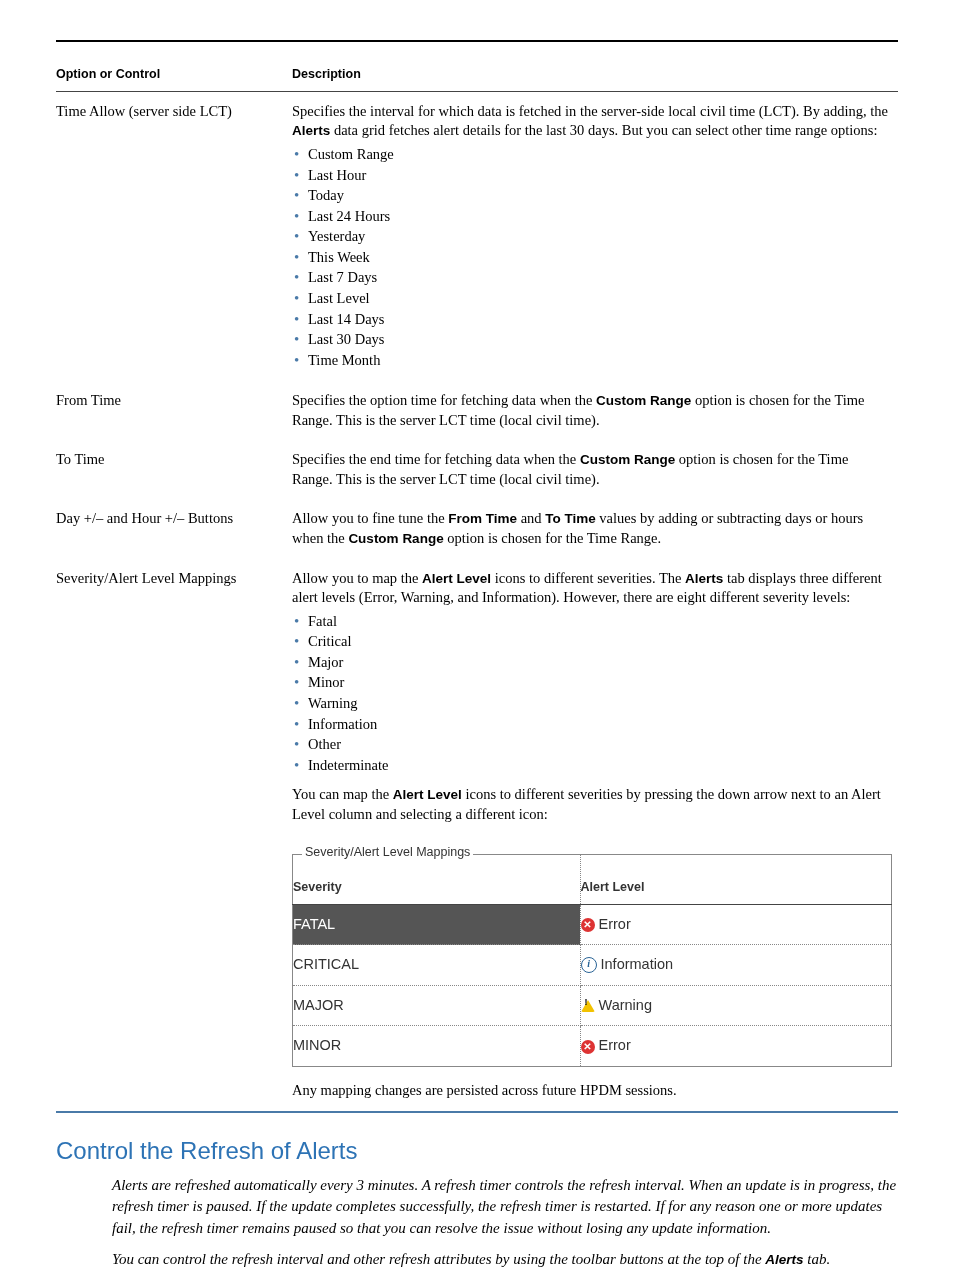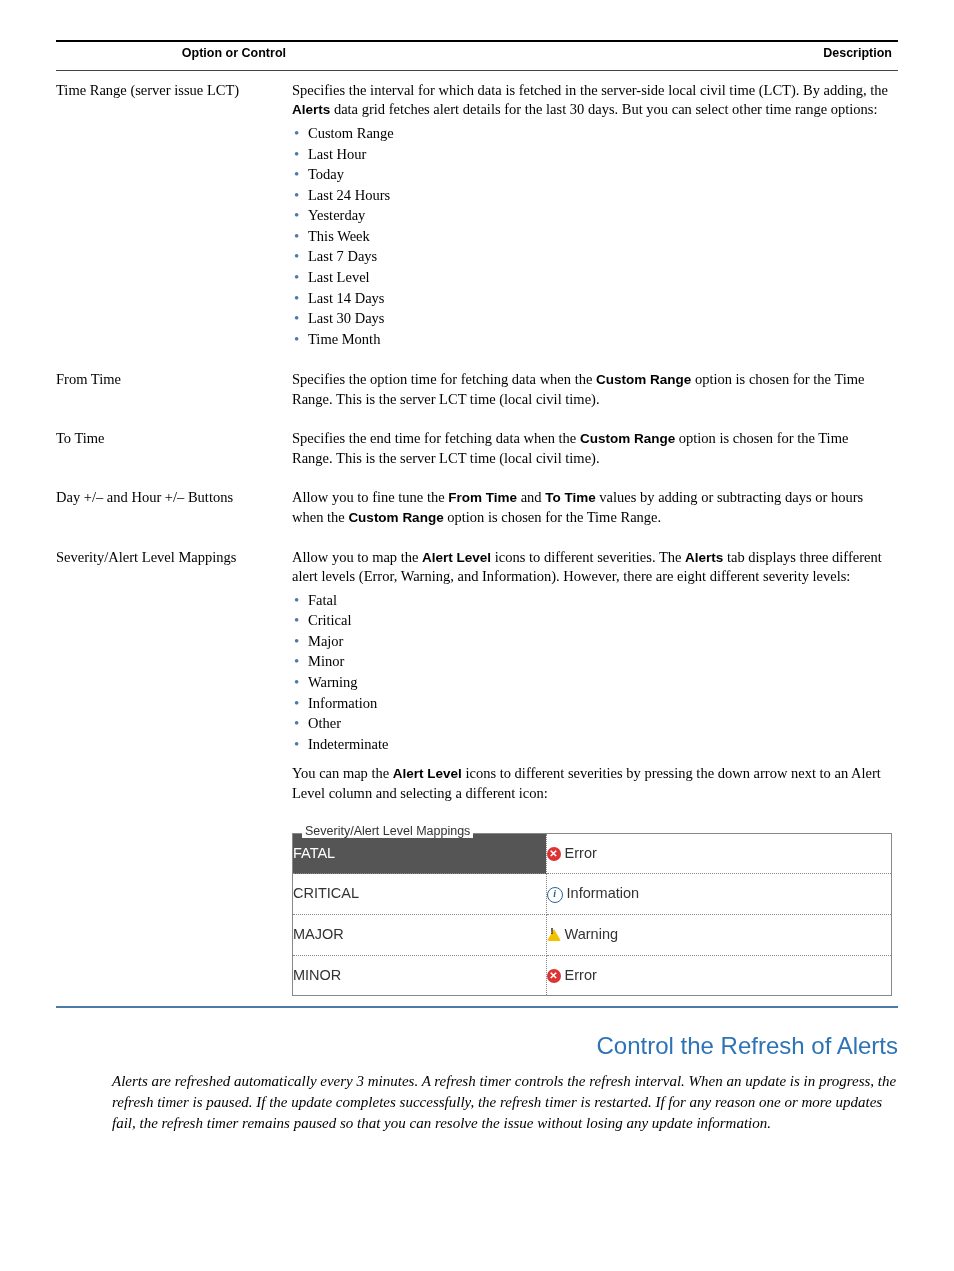--- a/index.html
+++ b/index.html
@@ -18,22 +18,22 @@
     margin-bottom: 22px;
   }
   table.def {
     width: 100%;
     border-collapse: collapse;
   }
   table.def th {
     font-family: Arial, Helvetica, sans-serif;
     font-weight: bold;
     font-size: 12.5px;
-    text-align: right;
-    padding: 3px 6px 8px 0;
+    text-align: left;
+    padding: 24px 6px 8px 0;
     border-bottom: 1px solid #444;
     vertical-align: top;
   }
   table.def td {
     padding: 10px 6px 10px 0;
     vertical-align: top;
     font-size: 14.5px;
   }
   .opt-col { width: 230px; }
   ul.bul {
@@ -126,21 +126,20 @@
     font-weight: bold;
   }
   .note-line { margin-top: 14px; }
 
   h2.refresh {
     font-family: Arial, Helvetica, sans-serif;
     font-weight: normal;
     color: #2d73b5;
     font-size: 24px;
     margin: 20px 0 8px 0;
-    text-align: right;
   }
   .body-text {
     margin-left: 56px;
     font-size: 15px;
     line-height: 1.42;
     font-style: italic;
   }
   .body-text p { margin: 0 0 10px 0; }
 </style>
 </head>
@@ -150,21 +149,21 @@
 <table class="def">
   <thead>
     <tr>
       <th class="opt-col">Option or Control</th>
       <th>Description</th>
     </tr>
   </thead>
   <tbody>
 
     <tr>
-      <td>Time Range (server issue LCT)</td>
+      <td>Time Allow (server side LCT)</td>
       <td>
         <span>Specifies the interval for which data is fetched in the server-side local civil time (LCT). By adding, the </span><span class="bold">Alerts</span><span> data grid fetches alert details for the last 30 days. But you can select other time range options:</span>
         <ul class="bul">
           <li>Custom Range</li>
           <li>Last Hour</li>
           <li>Today</li>
           <li>Last 24 Hours</li>
           <li>Yesterday</li>
           <li>This Week</li>
           <li>Last 7 Days</li>
@@ -211,41 +210,49 @@
           <li>Other</li>
           <li>Indeterminate</li>
         </ul>
         <div class="gap-above">
           <span>You can map the </span><span class="bold">Alert Level</span><span> icons to different severities by pressing the down arrow next to an Alert Level column and selecting a different icon:</span>
         </div>
         <div class="sev-box">
           <span class="sev-legend">Severity/Alert Level Mappings</span>
           <table class="sev-table">
             <tbody>
+                  <tr>
+              <th style="width:48%;">Severity</th>
+              <th>Alert Level</th>
+            </tr>
             <tr>
               <td class="sev-fatal">FATAL</td>
               <td><span class="icon icon-error"></span><span>Error</span></td>
             </tr>
             <tr>
               <td>CRITICAL</td>
               <td><span class="icon icon-info"></span><span>Information</span></td>
             </tr>
             <tr>
               <td>MAJOR</td>
               <td><span class="icon icon-warn"></span><span>Warning</span></td>
             </tr>
             <tr>
               <td>MINOR</td>
               <td><span class="icon icon-error"></span><span>Error</span></td>
             </tr>
           </tbody>
               </table>
         </div>
+        <div class="note-line">Any mapping changes are persisted across future HPDM sessions.</div>
       </td>
     </tr>
   </tbody>
 </table>
 </div>
 
 <h2 class="refresh">Control the Refresh of Alerts</h2>
 <div class="body-text">
   <p>Alerts are refreshed automatically every 3 minutes. A refresh timer controls the refresh interval. When an update is in progress, the refresh timer is paused. If the update completes successfully, the refresh timer is restarted. If for any reason one or more updates fail, the refresh timer remains paused so that you can resolve the issue without losing any update information.</p>
+  <p>
+    <span>You can control the refresh interval and other refresh attributes by using the toolbar buttons at the top of the </span><span class="bold">Alerts</span><span> tab.</span>
+  </p>
 </div>
 
 </body></html>

